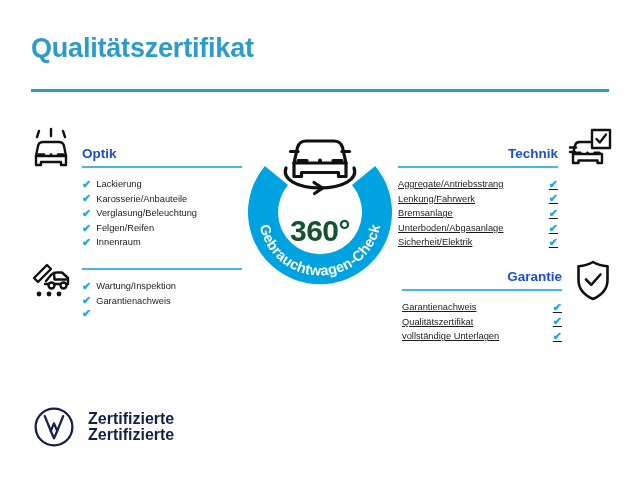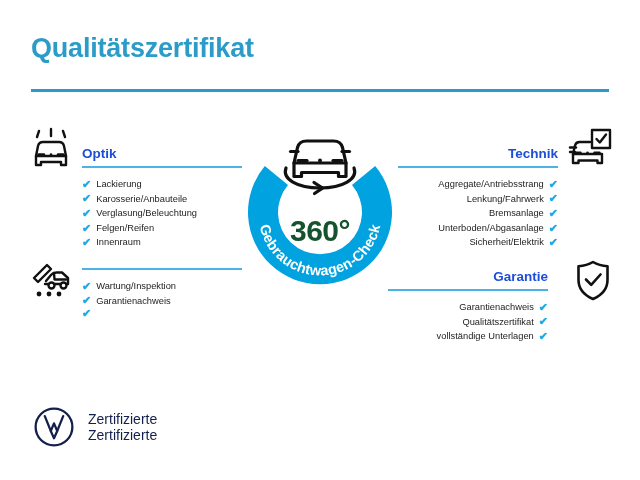--- a/index.html
+++ b/index.html
@@ -20,34 +20,34 @@
   .title-rule {
     position: absolute; left: 31px; top: 89px;
     width: 578px; height: 3px; background: #2b9cc8;
   }
 
   
   .section { position: absolute; }
   .sec-optik   { left: 82px;  top: 145px; width: 160px; }
   .sec-wartung { left: 82px;  top: 268px; width: 160px; }
   .sec-technik { left: 398px; top: 145px; width: 160px; text-align: right; }
-  .sec-garantie{ left: 388px; top: 268px; width: 160px; text-align: right; }
+  .sec-garantie{ left: 402px; top: 268px; width: 160px; text-align: right; }
 
   .sec-head {
     font-size: 13.5px; font-weight: bold; color: #1d4ed8;
     line-height: 17px; padding-bottom: 4px;
   }
   .sec-rule { height: 2px; background: #4ab3e8; width: 100%; }
   .sec-list { margin-top: 9px; }
   .sec-item {
     font-size: 9.3px; color: #1c1c1c; line-height: 14.6px;
     white-space: nowrap; display: flex; align-items: center;
   }
   .sec-optik .sec-item, .sec-wartung .sec-item { justify-content: flex-start; }
-  .sec-technik .sec-item, .sec-garantie .sec-item { justify-content: flex-end; }
+  .sec-technik .sec-item, .sec-garantie .sec-item { justify-content: space-between; text-decoration: underline; }
   .chk { color: #1fa8e8; font-size: 11px; font-weight: bold; line-height: 1; }
   .sec-optik .chk, .sec-wartung .chk { margin-right: 5px; }
   .sec-technik .chk, .sec-garantie .chk { margin-left: 5px; }
 
   
   .icon-box { position: absolute; width: 48px; height: 48px; }
   .ic-optik   { left: 27px;  top: 126px; }
   .ic-wartung { left: 27px;  top: 256px; }
   .ic-technik { left: 566px; top: 126px; }
   .ic-garantie{ left: 569px; top: 256px; }
@@ -60,21 +60,21 @@
     position: absolute; left: 0; top: 92px; width: 184px; text-align: center;
     font-size: 30px; font-weight: bold; color: #14532d; letter-spacing: -0.5px;
   }
 
   
   .footer { position: absolute; left: 33px; top: 406px; display: flex; align-items: center; }
   .vw-logo { width: 42px; height: 42px; }
   .vw-logo svg { display:block; width:100%; height:100%; }
   .footer-text {
     margin-left: 13px; color: #141f4b;
-    font-size: 14px; font-weight: normal; line-height: 16px;
+    font-size: 16px; font-weight: bold; line-height: 16px;
   }
 </style>
 </head>
 <body>
 
 <div class="page">
 
   <div class="title">Qualitätszertifikat</div>
   <div class="title-rule"></div>
 

